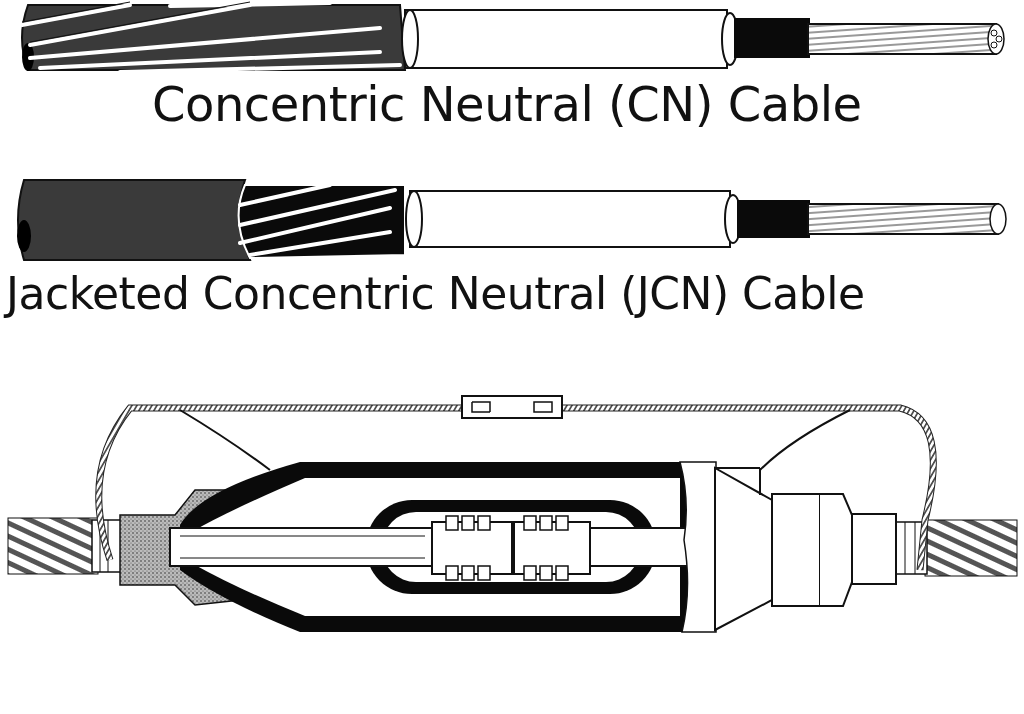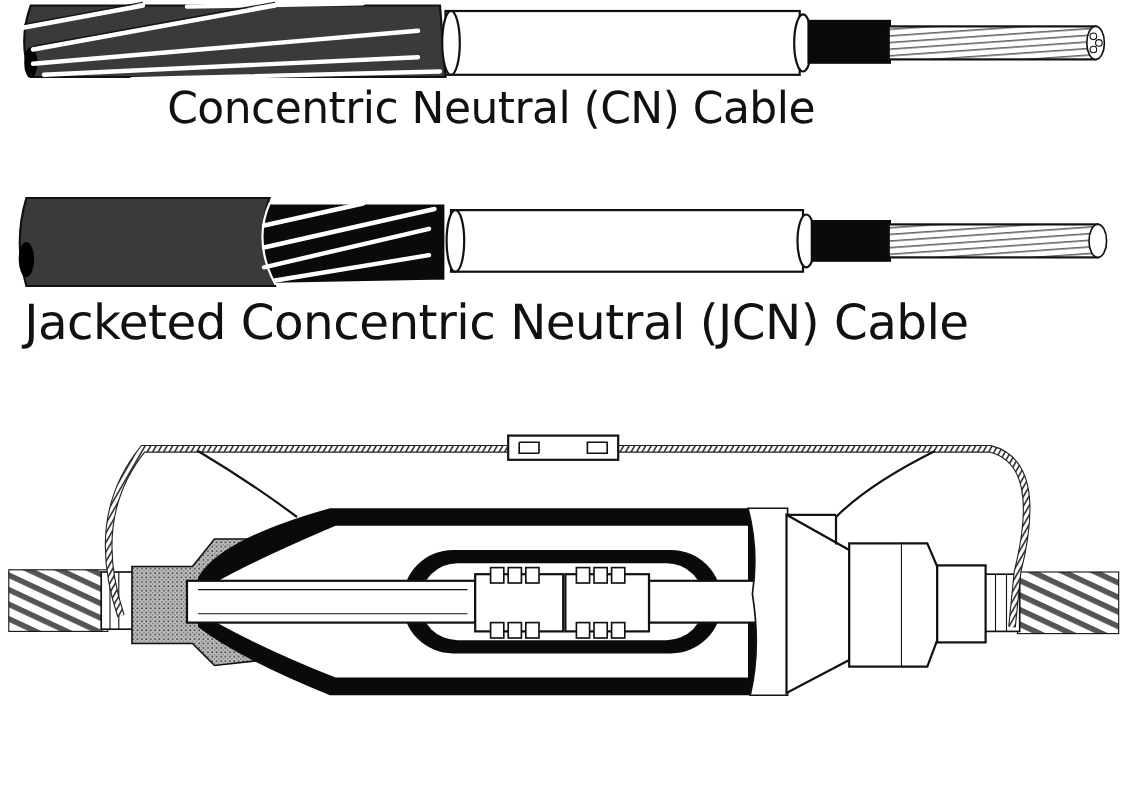--- a/index.html
+++ b/index.html
@@ -1,19 +1,19 @@
 <!DOCTYPE html>
 <html><head>
 <meta charset="utf-8">
 <style>
   html,body{margin:0;padding:0;background:#ffffff;}
   body{width:1024px;height:714px;position:relative;overflow:hidden;font-family:"DejaVu Sans","Liberation Sans",sans-serif;}
   .label{position:absolute;color:#111;white-space:nowrap;letter-spacing:-0.5px;}
-  #lbl1{left:152px;top:76px;font-size:40px;}
-  #lbl2{left:22px;top:268px;font-size:44px;}
+  #lbl1{left:152px;top:76px;font-size:48px;}
+  #lbl2{left:6px;top:268px;font-size:44px;}
   svg{position:absolute;left:0;top:0;}
 </style>
 </head>
 <body>
 
 <svg width="1024" height="714" viewBox="0 0 1024 714">
   <defs>
     <pattern id="twist" patternUnits="userSpaceOnUse" width="5" height="8" patternTransform="skewX(-30)">
       <rect width="5" height="8" fill="#fff"></rect>
       <line x1="1" y1="0" x2="1" y2="8" stroke="#222" stroke-width="1.6"></line>

